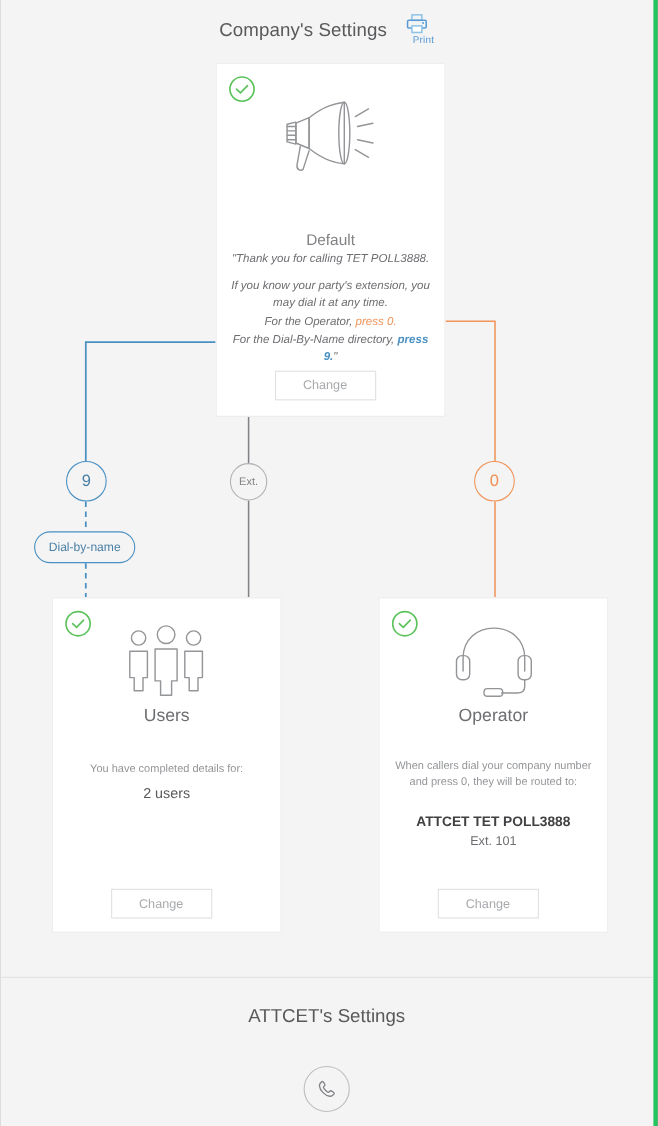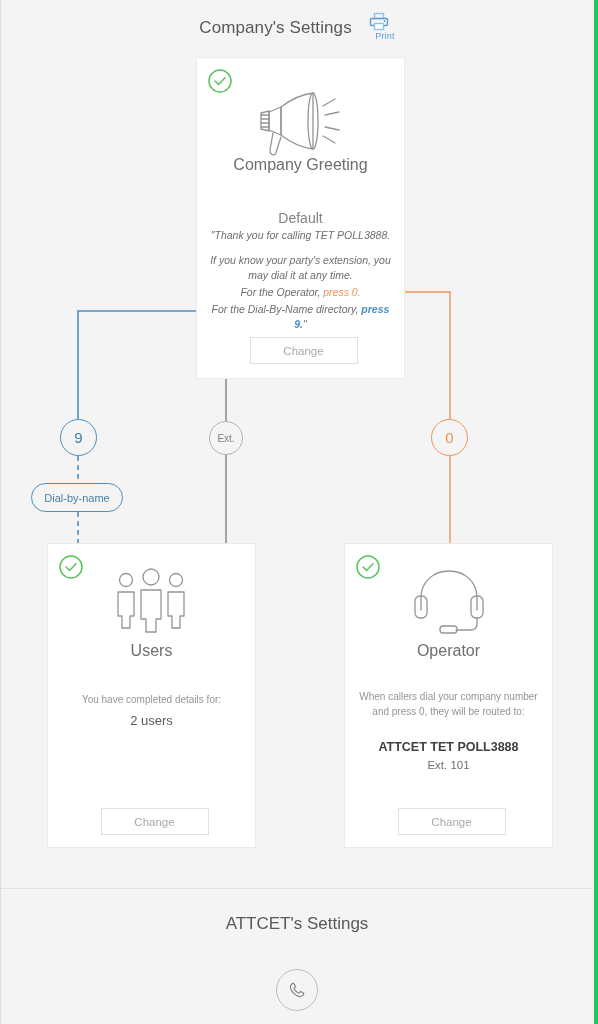--- a/index.html
+++ b/index.html
@@ -127,21 +127,21 @@
     color: #6d6e71;
     line-height: 15px;
   }
   .greet-body p { margin: 0 0 10px 0; }
   .greet-body p.tight { margin-bottom: 2px; }
   .orange-key { color: #f0945a; font-style: italic; }
   .blue-key { color: #4a90c2; font-style: italic; font-weight: bold; }
 
   .btn-change {
     position: absolute;
-    width: 108px;
+    width: 92px;
     height: 27px;
     left: 50%;
     margin-left: -51px;
     background: #ffffff;
     border: 1px solid #e0e0e0;
     color: #a7a9ac;
     font-size: 11.5px;
     font-family: "Liberation Sans", sans-serif;
     cursor: pointer;
     padding: 0;
@@ -306,21 +306,20 @@
             <path d="M 14 31 L 22 31 M 14 35 L 22 35 M 14 39 L 22 39 M 14 43 L 22 43"></path>
             <path d="M 14 29 L 14 45 L 22 47 L 22 27 Z"></path>
             <path d="M 34 23 C 48 12, 58 10, 66 9 L 66 65 C 58 64, 48 62, 34 51 Z"></path>
             <ellipse cx="66" cy="37" rx="5" ry="28"></ellipse>
             <path d="M 26 49 L 23 66 C 22.5 70, 26 72, 28.5 70 L 34 53"></path>
             <path d="M 76 22 L 88 15 M 78 31 L 92 28 M 78 43 L 92 46 M 76 52 L 88 59"></path>
           </g>
         </svg>
       </div>
 
-      <div class="card-title" style="top:98px;">Company Greeting</div>
       <div class="greet-default">Default</div>
 
       <div class="greet-body">
         <p>"Thank you for calling TET POLL3888.</p>
         <p class="tight">If you know your party's extension, you may dial it at any time.</p>
         <p class="tight"><span>For the Operator, </span><span class="orange-key">press 0.</span></p>
         <p><span>For the Dial-By-Name directory, </span><span class="blue-key">press 9.</span><span>"</span></p>
       </div>
 
       <button class="btn-change" style="top:279px;">Change</button>

